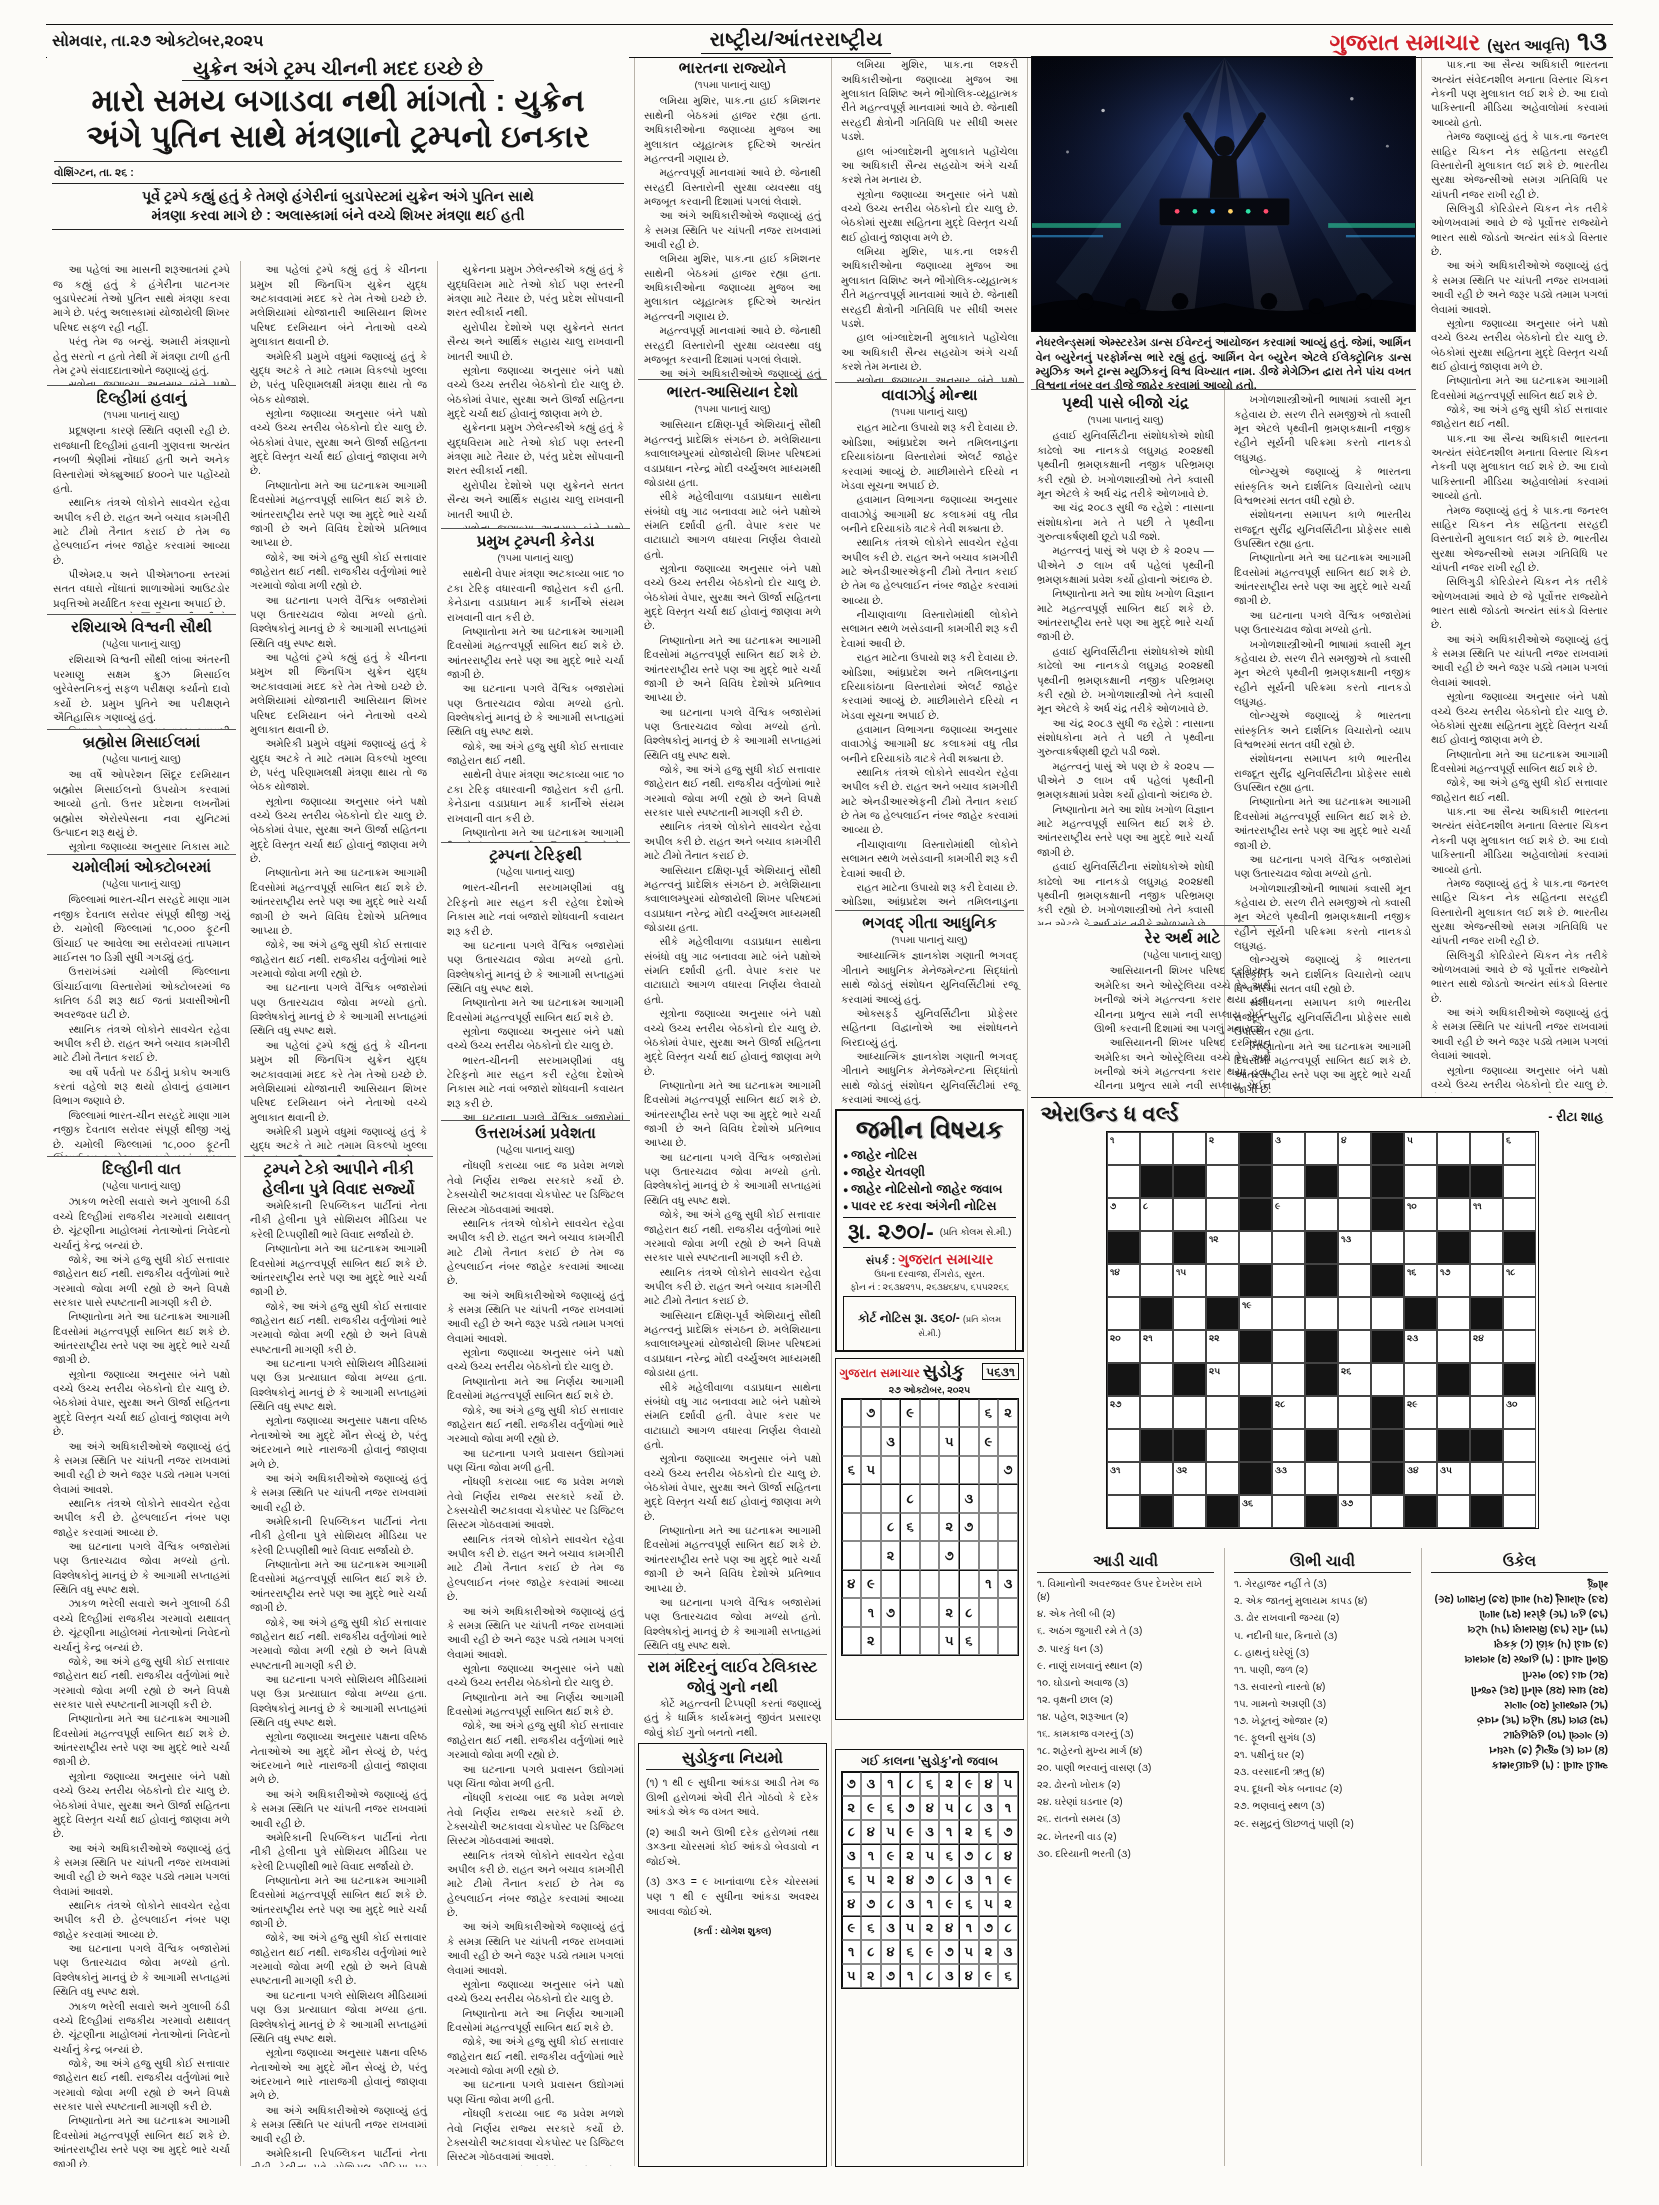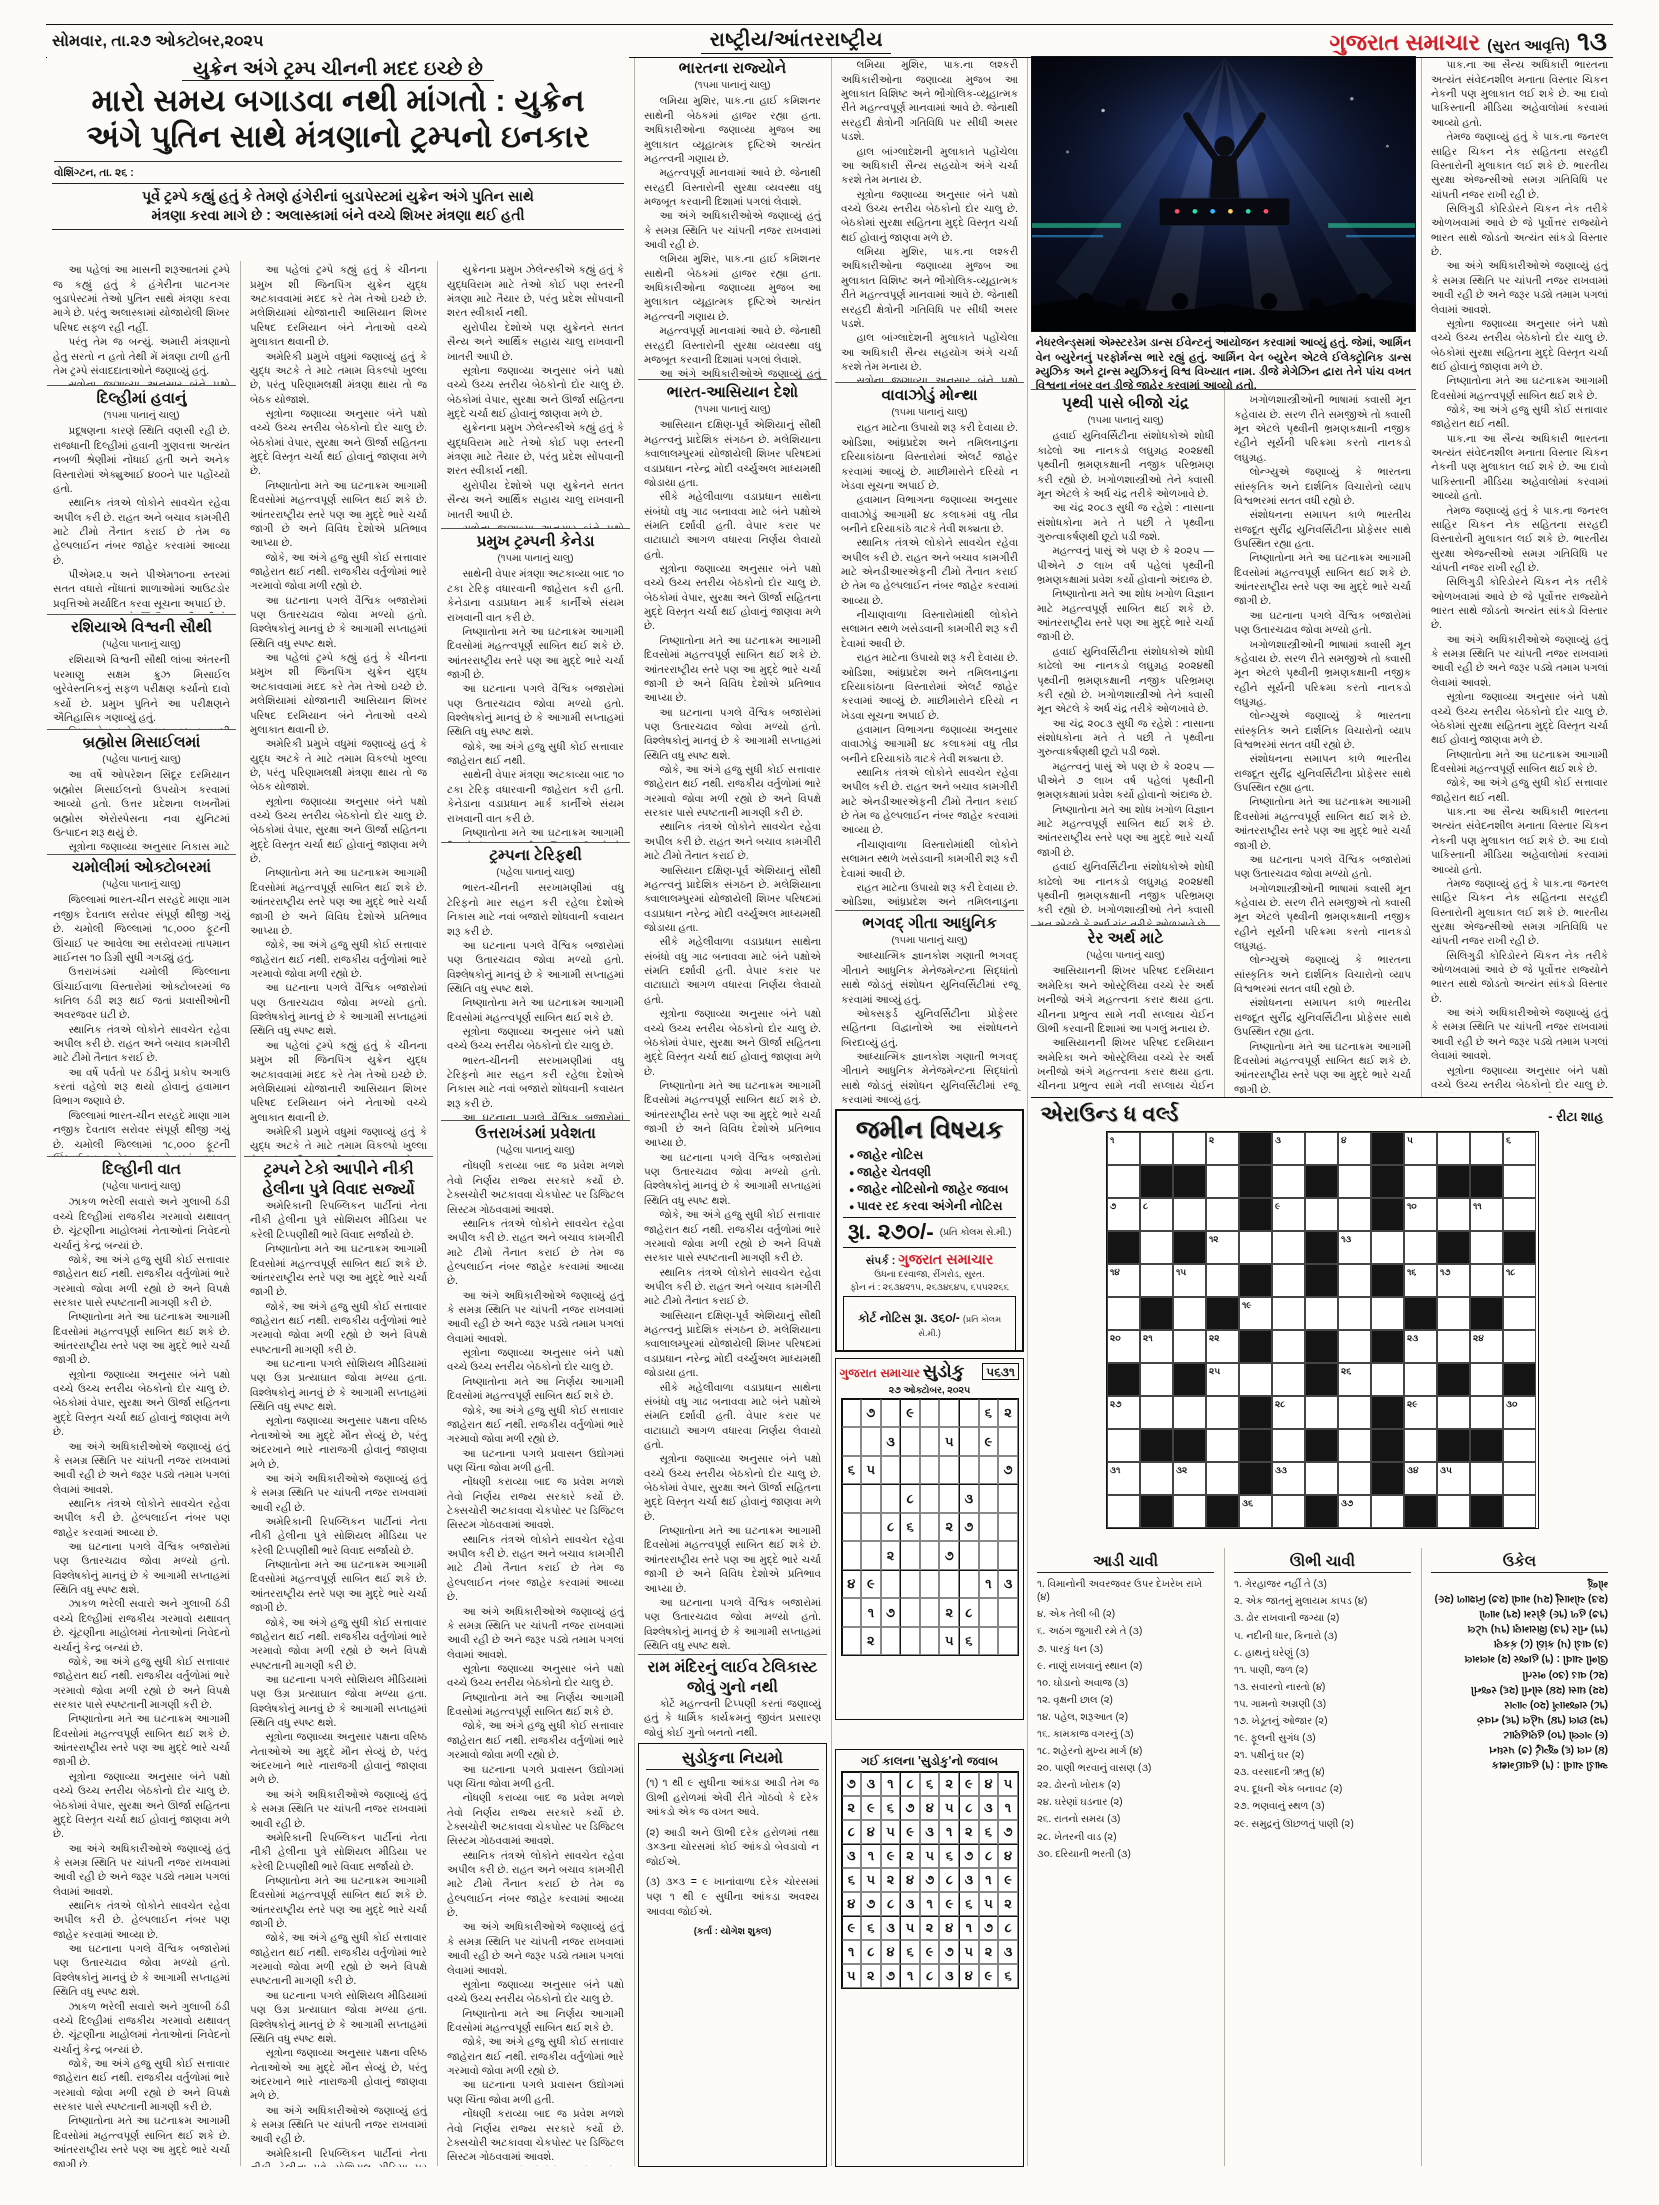--- a/index.html
+++ b/index.html
@@ -27,21 +27,21 @@
 .rule-top{border-top:0.9px solid #555}
 .ahead{font-size:15.4px;font-weight:bold;text-align:center;line-height:1.25;margin-bottom:1.2px}
 .acont{font-size:9.8px;text-align:center;margin-bottom:3.6px}
 .abody p{font-size:10.4px;line-height:1.38;text-align:justify;text-indent:15.4px}
 
 .photo{position:absolute;left:1031px;top:56px;width:385px;height:276px;background:linear-gradient(180deg,#04060d 0%,#0a1026 55%,#05070f 100%);overflow:hidden;border:0.6px solid #111}
 .caption{position:absolute;left:1031px;top:333px;width:385px;height:57px;font-size:11px;font-weight:bold;line-height:1.3;text-align:justify;padding:2.4px 4.7px;overflow:hidden;border-bottom:0.9px solid #555}
 
 .adbox{position:absolute;left:835px;top:1109px;width:189px;height:243px;border:2.4px solid #111;padding:3.6px 6px;text-align:center;overflow:hidden;background:#fcfbf8}
 .adtitle{font-size:25px;font-weight:bold;text-shadow:1.2px 1.2px 0 #bbb;margin-bottom:2px}
-.aditems div{font-size:12.4px;font-weight:bold;text-align:left;margin:3px 6px}
+.aditems div{font-size:12.4px;font-weight:bold;text-align:left;margin:3px 0}
 .aditems div::before{content:"● ";font-size:9px}
 .adprice{border-top:1.2px solid #111;border-bottom:1.2px solid #111;margin:4.7px 0 3.6px;padding:1.2px 0;display:flex;align-items:center;justify-content:center;gap:6px}
 .adprice b{font-size:22.5px}
 .adprice span{font-size:9.5px}
 .adcontact{font-size:10.7px;font-weight:bold}
 .adcontact .brand{font-size:14.2px}
 .adaddr,.adphone{font-size:9.2px;margin-top:1.2px}
 .adcourt{border:1.2px solid #111;margin-top:3.6px;padding:14px;font-size:12px;font-weight:bold}
 .adcourt span{font-size:8.3px;font-weight:normal}
 
@@ -418,21 +418,21 @@
       <p>આ ચંદ્ર ૨૦૮૩ સુધી જ રહેશે : નાસાના સંશોધકોના મતે તે પછી તે પૃથ્વીના ગુરુત્વાકર્ષણથી છૂટો પડી જશે.</p>
       <p>મહત્ત્વનું પાસું એ પણ છે કે ૨૦૨૫ — પીએને ૭ લાખ વર્ષ પહેલાં પૃથ્વીની ભ્રમણકક્ષામાં પ્રવેશ કર્યો હોવાનો અંદાજ છે.</p>
       <p>નિષ્ણાતોના મતે આ શોધ ખગોળ વિજ્ઞાન માટે મહત્ત્વપૂર્ણ સાબિત થઈ શકે છે. આંતરરાષ્ટ્રીય સ્તરે પણ આ મુદ્દે ભારે ચર્ચા જાગી છે.</p>
       <p>હવાઈ યુનિવર્સિટીના સંશોધકોએ શોધી કાઢેલો આ નાનકડો લઘુગ્રહ ૨૦૨૪થી પૃથ્વીની ભ્રમણકક્ષાની નજીક પરિભ્રમણ કરી રહ્યો છે. ખગોળશાસ્ત્રીઓ તેને ક્વાસી મૂન એટલે કે અર્ધ ચંદ્ર તરીકે ઓળખાવે છે.</p>
       <p>આ ચંદ્ર ૨૦૮૩ સુધી જ રહેશે : નાસાના સંશોધકોના મતે તે પછી તે પૃથ્વીના ગુરુત્વાકર્ષણથી છૂટો પડી જશે.</p>
       <p>મહત્ત્વનું પાસું એ પણ છે કે ૨૦૨૫ — પીએને ૭ લાખ વર્ષ પહેલાં પૃથ્વીની ભ્રમણકક્ષામાં પ્રવેશ કર્યો હોવાનો અંદાજ છે.</p>
       <p>નિષ્ણાતોના મતે આ શોધ ખગોળ વિજ્ઞાન માટે મહત્ત્વપૂર્ણ સાબિત થઈ શકે છે. આંતરરાષ્ટ્રીય સ્તરે પણ આ મુદ્દે ભારે ચર્ચા જાગી છે.</p>
       <p>હવાઈ યુનિવર્સિટીના સંશોધકોએ શોધી કાઢેલો આ નાનકડો લઘુગ્રહ ૨૦૨૪થી પૃથ્વીની ભ્રમણકક્ષાની નજીક પરિભ્રમણ કરી રહ્યો છે. ખગોળશાસ્ત્રીઓ તેને ક્વાસી મૂન એટલે કે અર્ધ ચંદ્ર તરીકે ઓળખાવે છે.</p>
     </div>
 </section>
-<section class="article rule-top" style="left:1031px;top:925px;height:169px">
+<section class="article rule-top" style="left:1088px;top:925px;height:169px">
   <h3 class="ahead">રેર અર્થ માટે</h3>
   <div class="acont">(પહેલા પાનાનું ચાલુ)</div>
   <div class="abody">
       <p>આસિયાનની શિખર પરિષદ દરમિયાન અમેરિકા અને ઓસ્ટ્રેલિયા વચ્ચે રેર અર્થ ખનીજો અંગે મહત્ત્વના કરાર થયા હતા. ચીનના પ્રભુત્વ સામે નવી સપ્લાય ચેઈન ઊભી કરવાની દિશામાં આ પગલું મનાય છે.</p>
       <p>આસિયાનની શિખર પરિષદ દરમિયાન અમેરિકા અને ઓસ્ટ્રેલિયા વચ્ચે રેર અર્થ ખનીજો અંગે મહત્ત્વના કરાર થયા હતા. ચીનના પ્રભુત્વ સામે નવી સપ્લાય ચેઈન ઊભી કરવાની દિશામાં આ પગલું મનાય છે.</p>
     </div>
 </section>
 <section class="article" style="left:1228px;top:391px;height:702px">
   <div class="abody">
       <p>ખગોળશાસ્ત્રીઓની ભાષામાં ક્વાસી મૂન કહેવાય છે. સરળ રીતે સમજીએ તો ક્વાસી મૂન એટલે પૃથ્વીની ભ્રમણકક્ષાની નજીક રહીને સૂર્યની પરિક્રમા કરતો નાનકડો લઘુગ્રહ.</p>

